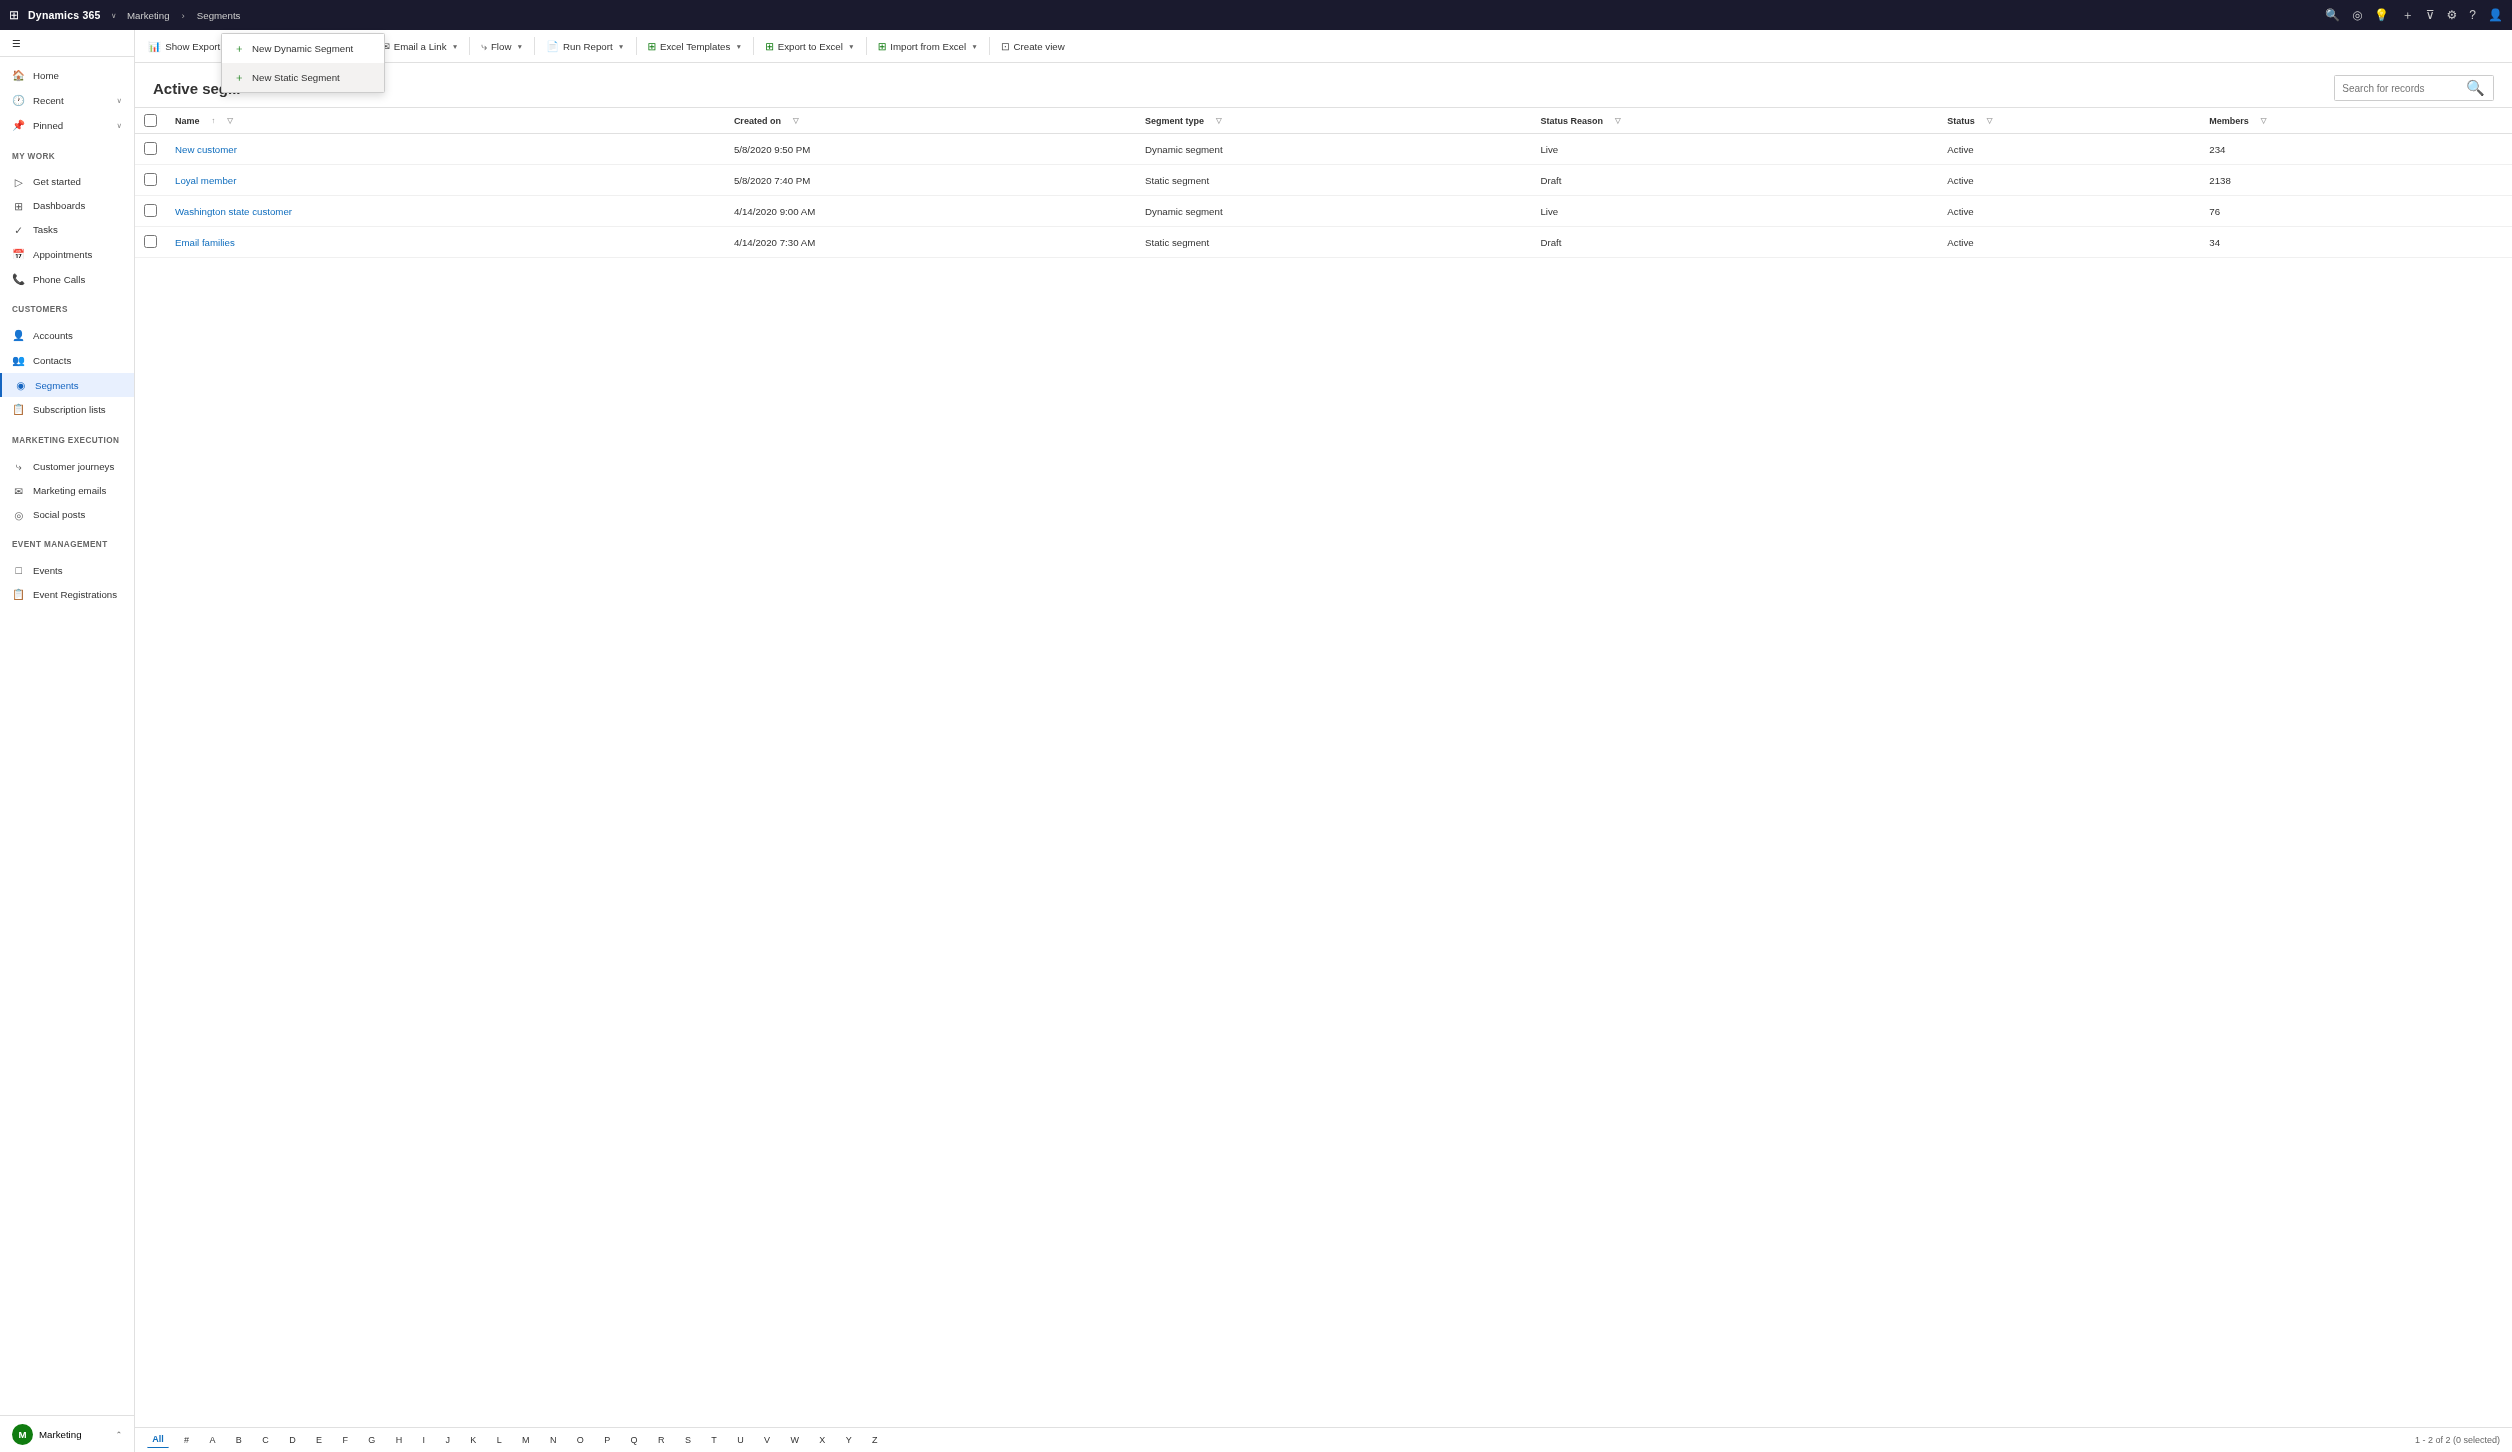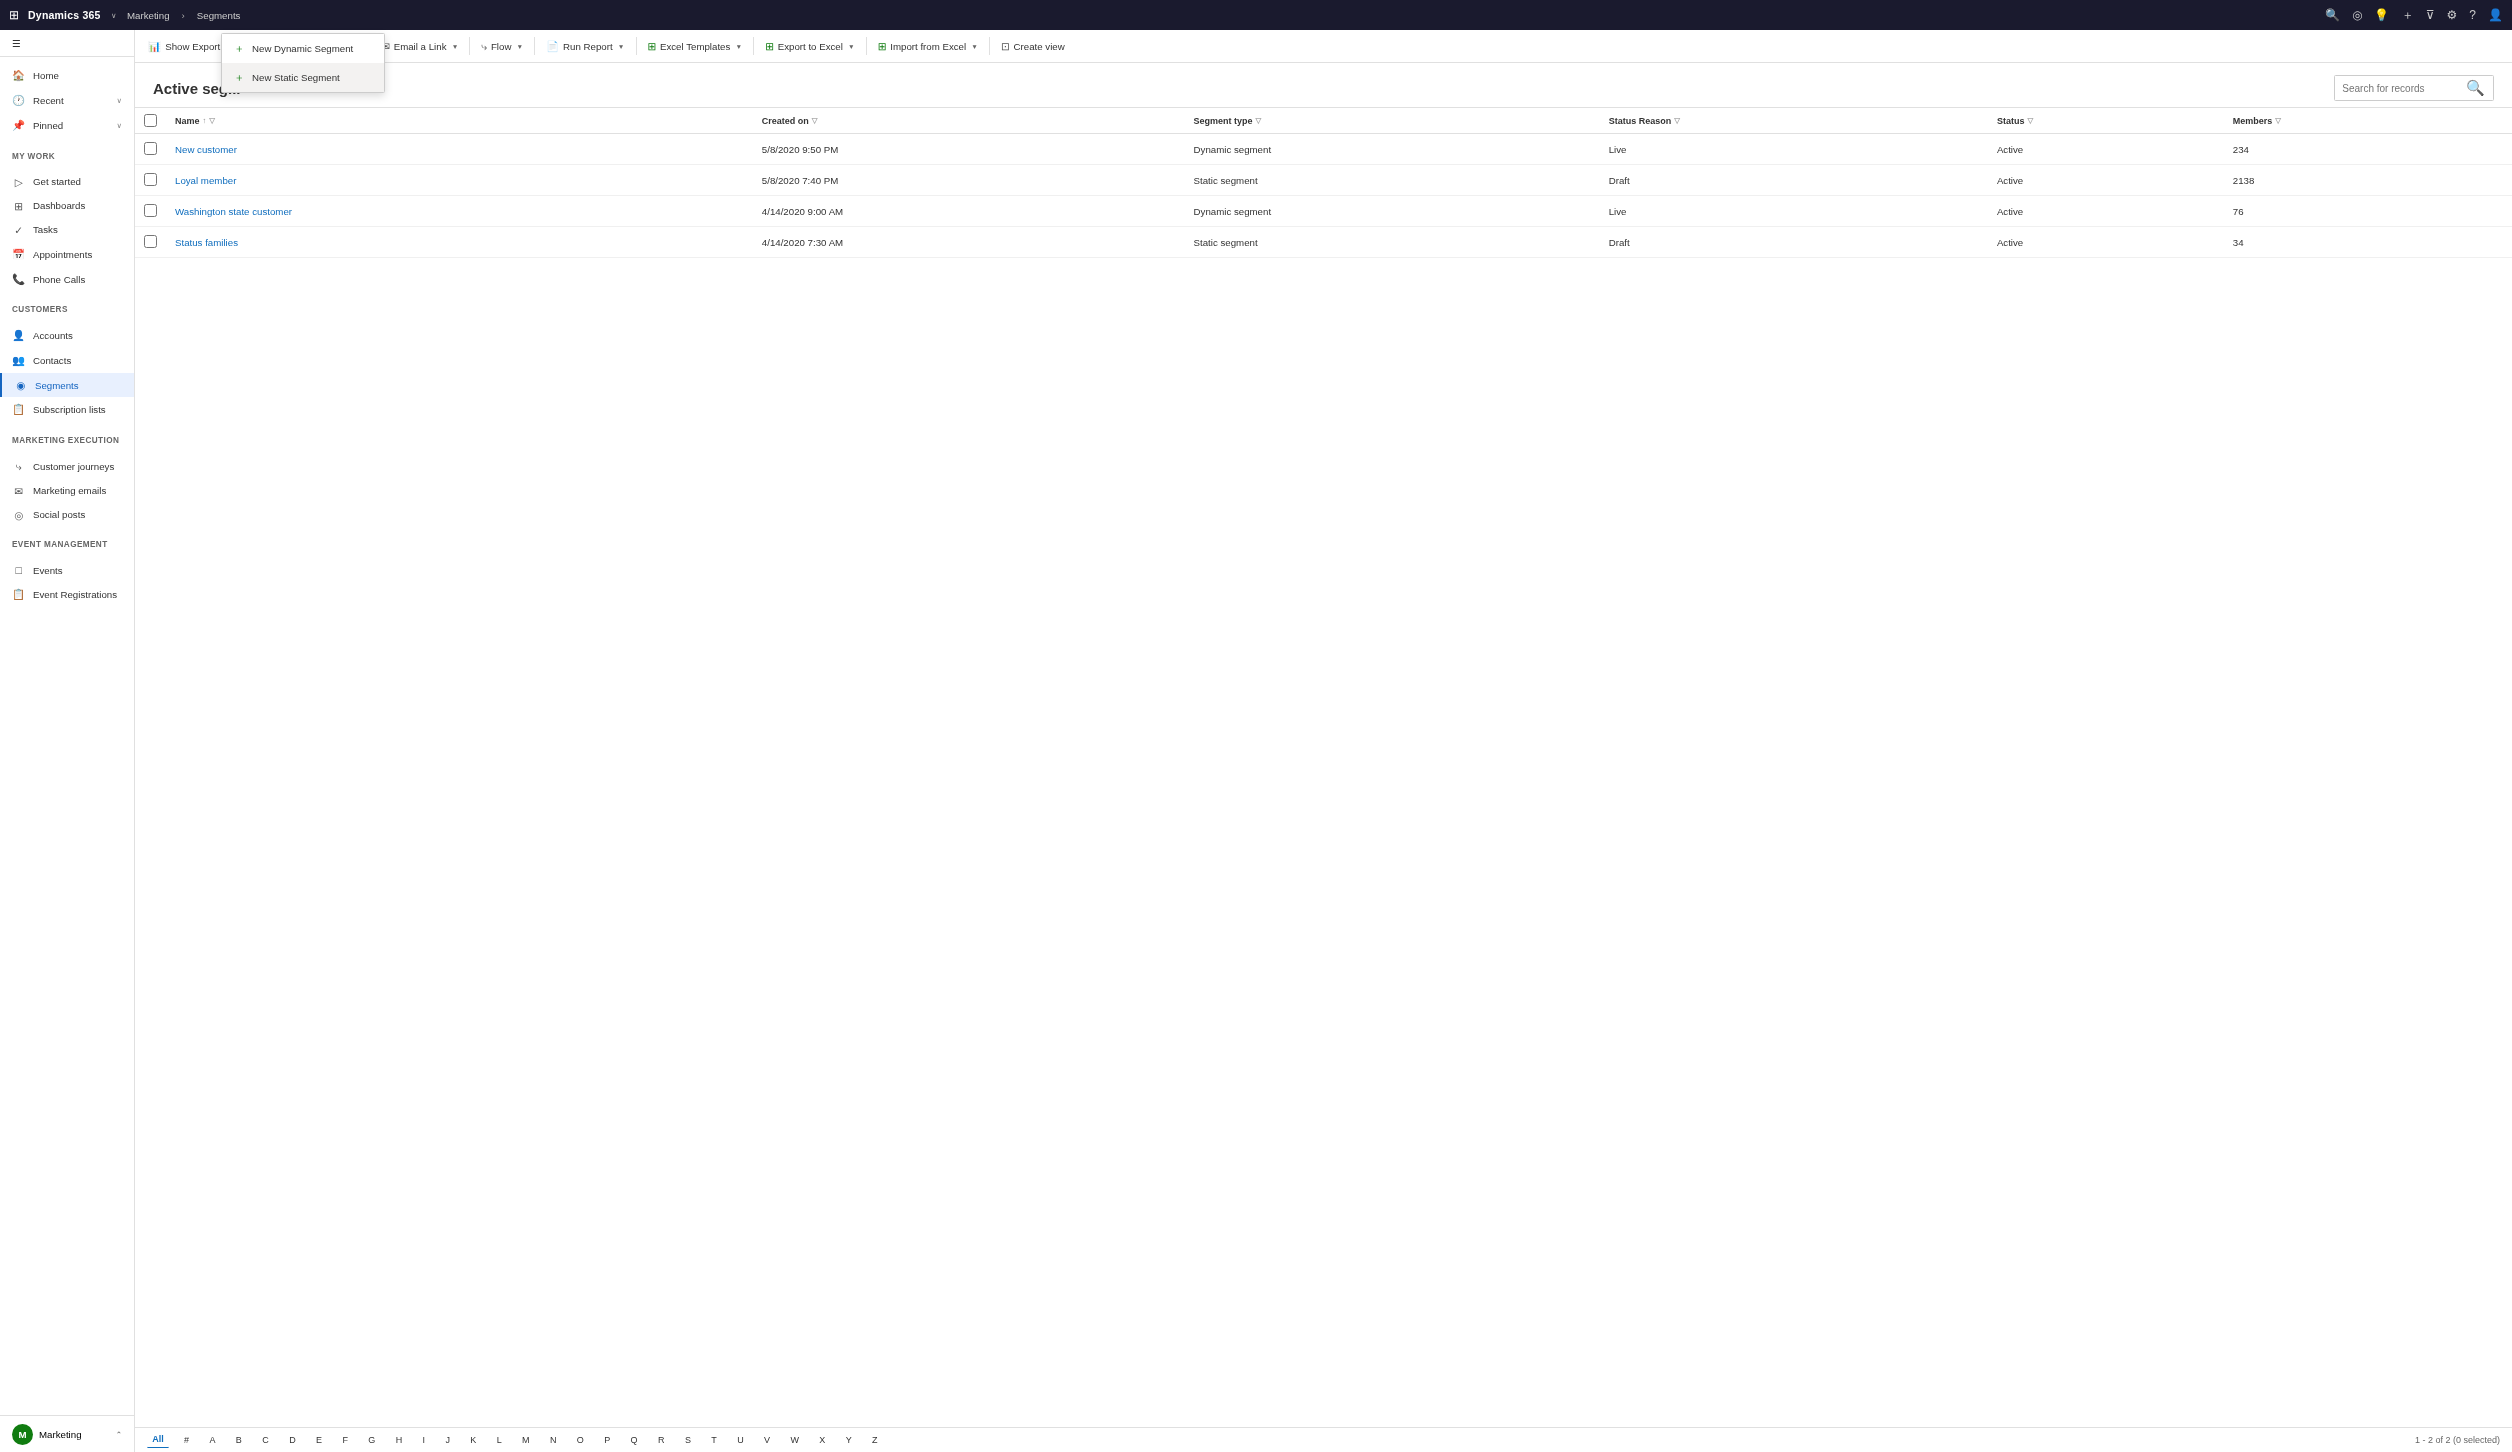--- a/index.html
+++ b/index.html
@@ -146,21 +146,21 @@
       padding: 6px 9px;
       text-align: left;
       font-size: 9px;
       font-weight: 600;
       color: #333;
       position: sticky;
       top: 0;
       z-index: 1;
       white-space: nowrap;
     }
-    .data-table th .th-inner { display: flex; align-items: center; gap: 3px; }
+    .data-table th .th-inner { display: flex; align-items: center; gap: 12px; }
     .filter-icon { color: #aaa; font-size: 7.5px; cursor: pointer; }
     .sort-icon { color: #888; font-size: 7.5px; cursor: pointer; }
     .data-table td {
       padding: 7.5px 9px;
       border-bottom: 0.7px solid #f0f0f0;
       font-size: 9.7px;
       color: #333;
     }
     .data-table .name-cell a { color: #106ebe; text-decoration: none; }
     .data-table .members-cell { }
@@ -502,21 +502,21 @@
       <td>Dynamic segment</td>
       <td>Live</td>
       <td>Active</td>
       <td class="members-cell">76</td>
     </tr>
             <tr>
       <td class="checkbox-col">
         <input type="checkbox" style="">
       </td>
       <td class="name-cell">
-        <a href="#">Status families</a>
+        <a href="#">Email families</a>
       </td>
       <td>4/14/2020 7:30 AM</td>
       <td>Static segment</td>
       <td>Draft</td>
       <td>Active</td>
       <td class="members-cell">34</td>
     </tr>
           </tbody>
       </table>
     </div>

